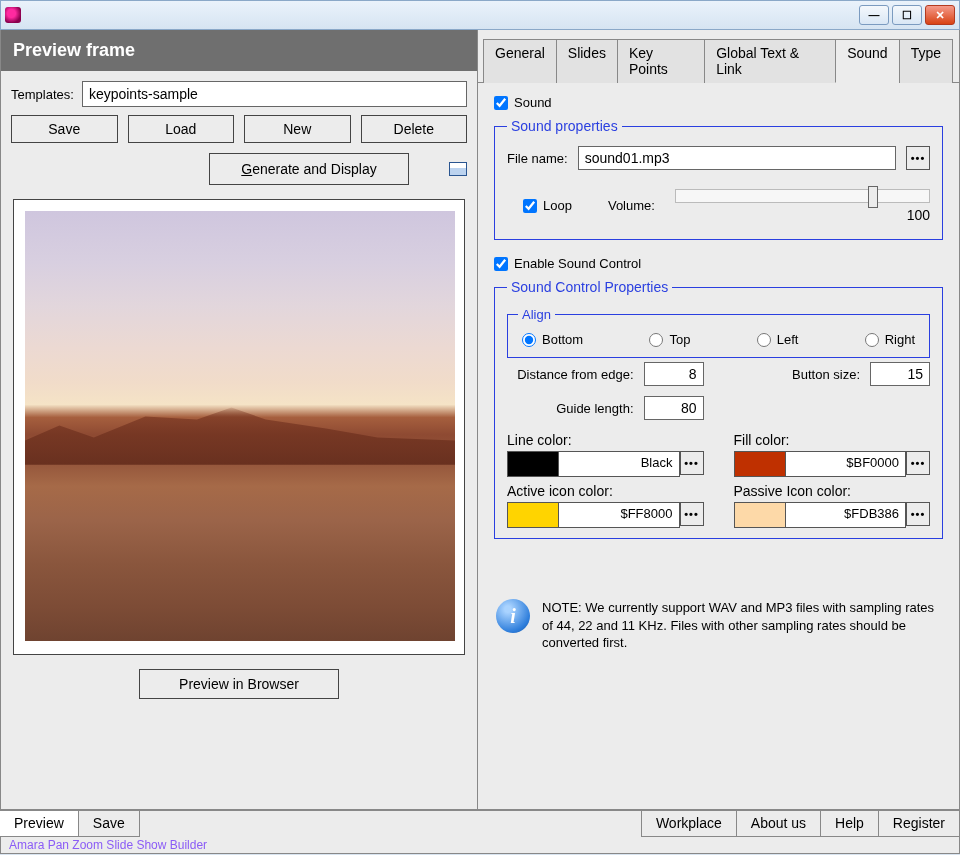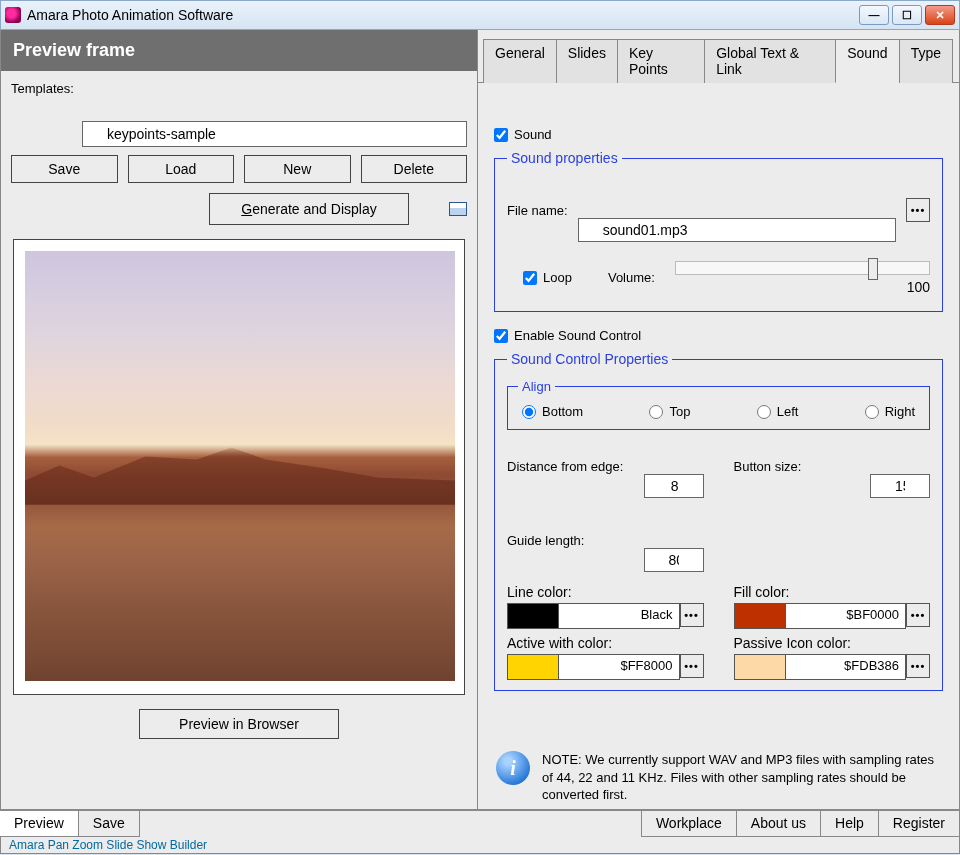--- a/index.html
+++ b/index.html
@@ -48,29 +48,28 @@
     position: relative;
   }
   .preview-header {
     background: #6f6f6f;
     color: #fff;
     font-size: 18px;
     font-weight: bold;
     padding: 10px 12px;
   }
   .left-body { padding: 10px 10px; }
-  .row { display:flex; margin-bottom:8px; gap:8px;}
+  .row { display:flex; align-items:center; margin-bottom:8px; gap:8px;}
   .text-input {
     border: 1px solid #666;
     background: #fff;
     height: 26px;
-    padding: 2px 24px;
+    padding: 2px 6px;
     font-family: inherit;
     font-size: 14px;
-    margin-top: 40px;
   }
   .tmpl-input { flex:1; }
   .btn {
     background: #ececec;
     border: 1px solid #444;
     height: 28px;
     font-family: inherit;
     font-size: 14px;
     cursor: default;
   }
@@ -106,21 +105,21 @@
     clip-path: polygon(0% 60%, 8% 35%, 16% 55%, 28% 20%, 40% 25%, 48% 5%, 56% 25%, 70% 40%, 82% 55%, 100% 60%, 100% 100%, 0% 100%);
   }
   .pib-row { text-align:center; }
   .pib { width:200px; height:30px; }
 
   .right-panel {
     flex:1;
     border: 1px solid #888;
     border-left:none; border-top:none;
     background: #ececec;
-    display:flex; flex-direction:column;gap:32px;
+    display:flex; flex-direction:column;
   }
   .tabs-top {
     display:flex;
     padding: 8px 6px 0 6px;
     border-bottom: 1px solid #888;
     gap:0;
   }
   .tab {
     padding: 5px 11px 6px 11px;
     border: 1px solid #888;
@@ -158,21 +157,21 @@
     left: calc(78% - 5px);
   }
   .slider-val { font-size:14px; margin-top:4px;}
 
   .align-fs { border:1px solid #2a3fe0; padding:10px 10px; margin-bottom:4px;}
   .align-fs legend{ color:#2a3fe0; padding:0 4px;}
   .radio-row{ display:flex; justify-content:space-between; padding:0 4px;}
   .radio-item{ display:flex; align-items:center; gap:6px;}
   .rd{ width:14px; height:14px;}
   .grid2 { display:grid; grid-template-columns: 1fr 1fr; column-gap:30px; row-gap:10px; margin-bottom:12px;}
-  .g-item{ display:flex; justify-content:space-between; align-items:center; gap:10px;}
+  .g-item{ display:flex; justify-content:flex-end; align-items:center; gap:10px;}
   .g-item input.text-input{ width:60px; text-align:right; height:24px;}
   .g-label{ white-space:nowrap;}
   .color-grid{ display:grid; grid-template-columns:1fr 1fr; column-gap:30px; row-gap:6px;}
   .cg-item{}
   .cg-lab{ font-size:14px; margin-bottom:3px;}
   .color-row{ display:flex; align-items:stretch; height:26px;}
   .swatch{ width:52px; border:1px solid #555;}
   .color-val{ flex:1; border:1px solid #555; border-left:none; background:#fff; text-align:right; padding:3px 6px; font-size:13px;}
   .note-row{ display:flex; gap:12px; padding:6px 2px 0 2px; margin-top:54px;}
   .info-icon{
@@ -201,31 +200,30 @@
     cursor:default;
   }
   .btab.active{ background:#fff;}
   .left-bt{ display:flex;}
   .right-bt{ display:flex; margin-left:4px;}
   .statusbar{
     height:17px;
     background:#ececec;
     border:1px solid #888;
     border-top:none;
-    color:#0369a1;
+    color:#8b5cf6;
     font-size:12px;
     padding:1px 8px;
   }
 </style>
 </head>
 <body>
 
 <div class="titlebar">
   <div class="title-icon"></div>
-  <div class="title-text">Amara Photo Animation Software</div>
   <div class="title-spacer"></div>
   <div class="win-btn">—</div>
   <div class="win-btn">☐</div>
   <div class="win-btn close">✕</div>
 </div>
 
 <div class="main">
 
   <div class="left-panel">
     <div class="preview-header">Preview frame</div>
@@ -345,21 +343,21 @@
           </div>
           <div class="cg-item">
             <div class="cg-lab">Fill color:</div>
             <div class="color-row">
               <div class="swatch" id="sw-fill" style="background: rgb(191, 48, 0);"></div>
               <div class="color-val">$BF0000</div>
               <button class="dots-btn">•••</button>
             </div>
           </div>
           <div class="cg-item">
-            <div class="cg-lab">Active with color:</div>
+            <div class="cg-lab">Active icon color:</div>
             <div class="color-row">
               <div class="swatch" id="sw-active" style="background: rgb(255, 212, 0);"></div>
               <div class="color-val">$FF8000</div>
               <button class="dots-btn">•••</button>
             </div>
           </div>
           <div class="cg-item">
             <div class="cg-lab">Passive Icon color:</div>
             <div class="color-row">
               <div class="swatch" id="sw-passive" style="background: rgb(253, 217, 168);"></div>

